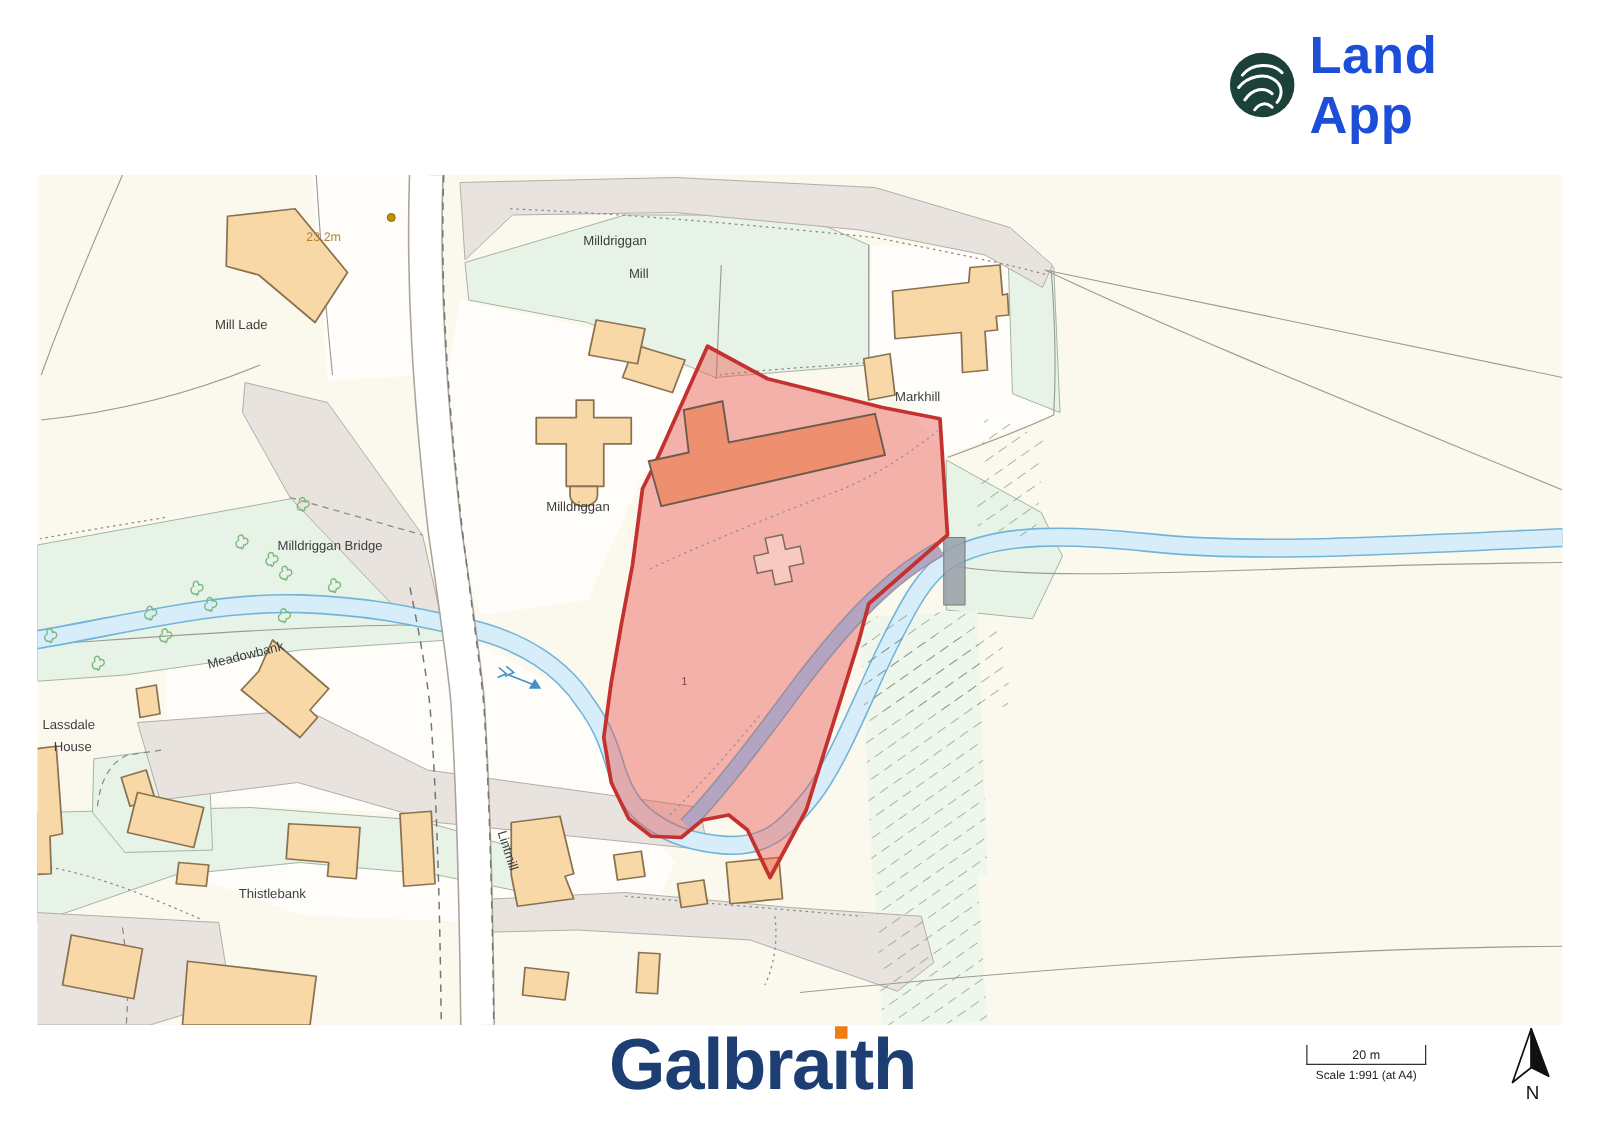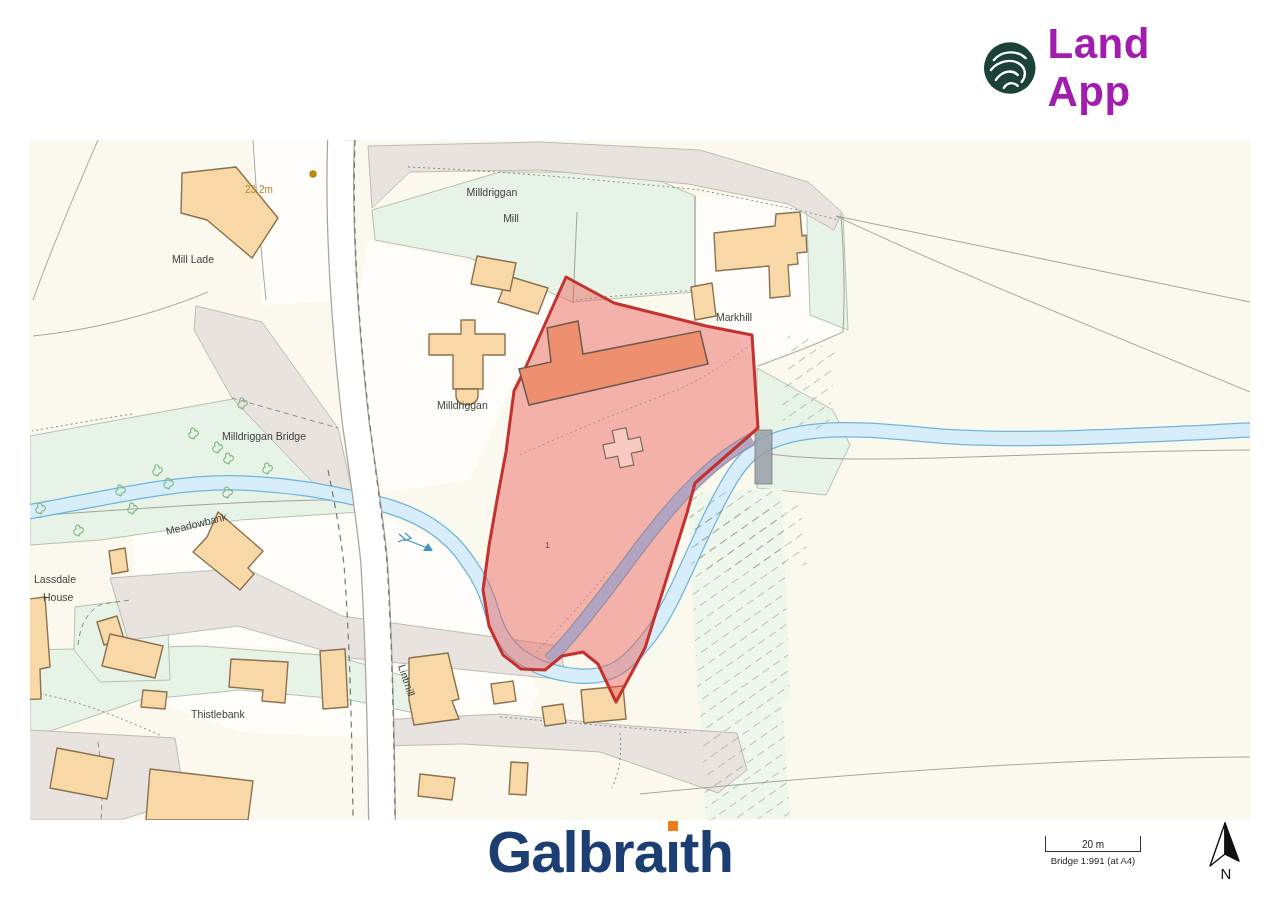--- a/index.html
+++ b/index.html
@@ -2,21 +2,21 @@
 <html><head>
 <meta charset="utf-8">
 <style>
   html,body{margin:0;padding:0;background:#ffffff;}
   body{width:1280px;height:905px;position:relative;overflow:hidden;
        font-family:"Liberation Sans",sans-serif;}
   .abs{position:absolute;}
 
   
   #landapp-logo{left:982px;top:38px;width:260px;height:60px;display:flex;align-items:center;}
-  #landapp-text{font-size:42px;font-weight:800;color:#a21caf;letter-spacing:0.5px;margin-left:10px;}
+  #landapp-text{font-size:42px;font-weight:800;color:#1d4ed8;letter-spacing:0.5px;margin-left:10px;}
 
   
   #map-svg{left:0;top:0;}
 
   
   #attribution{left:38px;top:833px;font-size:11px;color:#2c2c2c;line-height:17px;}
   #galbraith-logo{left:0;top:818px;width:1220px;text-align:center;
       font-size:58px;font-weight:bold;color:#1c3e73;letter-spacing:-1px;}
   #galbraith-logo .g-i{position:relative;display:inline-block;}
   #galbraith-logo .g-i::after{content:"";position:absolute;left:3px;top:3px;width:10px;height:10px;background:#ee7d17;}
@@ -222,20 +222,20 @@
 
 <div id="attribution" class="abs">
 </div>
 
 <div id="galbraith-logo" class="abs"><span>Galbra</span><span class="g-i">ı</span><span>th</span></div>
 
 <div id="scalebar" class="abs">
   <div class="sb-bracket">
     <span class="sb-dist">20 m</span>
   </div>
-  <div class="sb-scale">Bridge 1:991 (at A4)</div>
+  <div class="sb-scale">Scale 1:991 (at A4)</div>
 </div>
 
 <svg id="north" class="abs" width="40" height="64" viewBox="0 0 40 64">
   <polygon points="19,3 4,46 19,34" fill="#ffffff" stroke="#111" stroke-width="1.4" stroke-linejoin="round"></polygon>
   <polygon points="19,3 33,41 19,34" fill="#111" stroke="#111" stroke-width="1.4" stroke-linejoin="round"></polygon>
   <text x="20" y="59" text-anchor="middle" style="font-size:15px;fill:#111;">N</text>
 </svg>
 
 </body></html>

